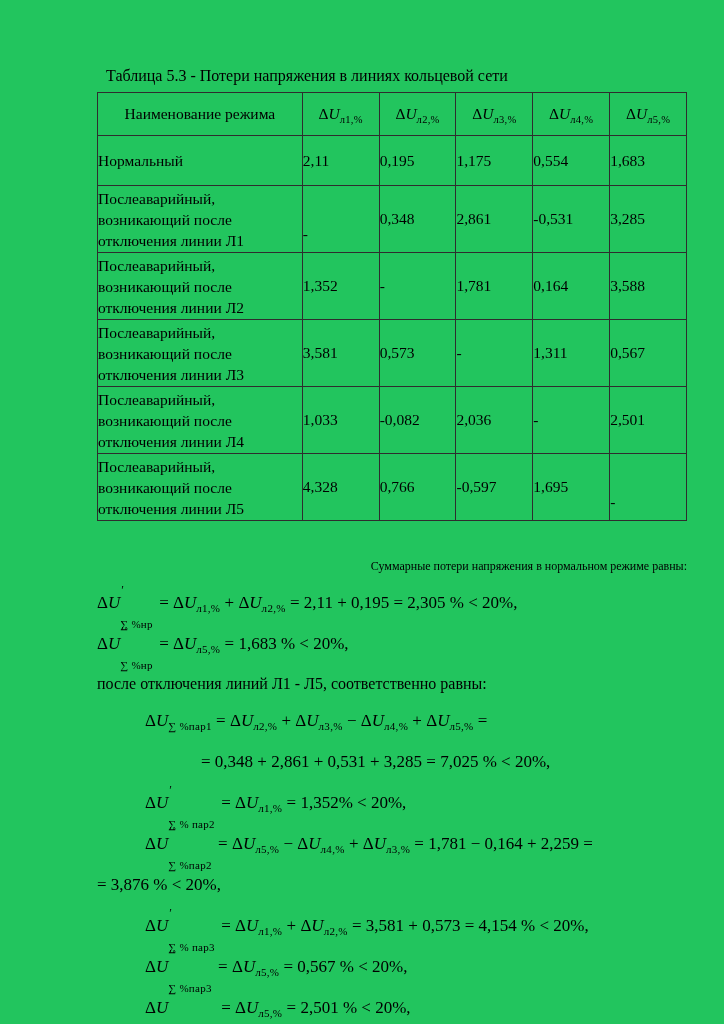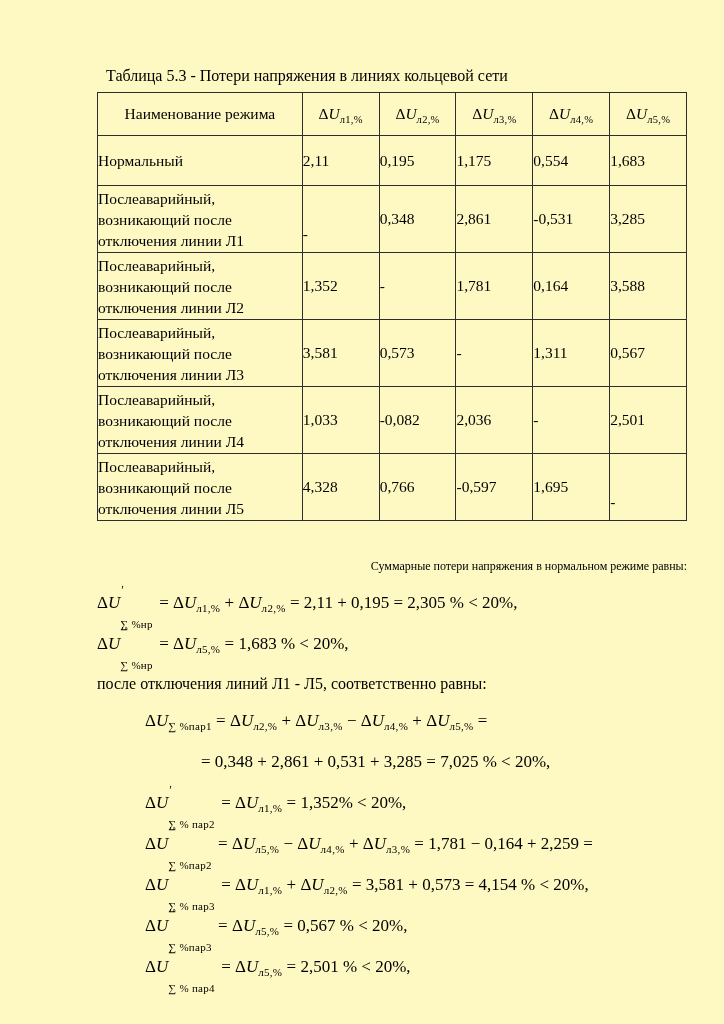--- a/index.html
+++ b/index.html
@@ -1,16 +1,16 @@
 <!DOCTYPE html>
 <html><head>
 <meta charset="utf-8">
 <style>
   html,body{margin:0;padding:0;background:#fff;}
-  .page{position:relative;width:724px;height:1024px;background:#fef9c3;overflow:hidden;
+  .page{position:relative;width:724px;height:1024px;background:#22c55e;overflow:hidden;
         font-family:"Liberation Serif","DejaVu Serif",serif;color:#000;}
   .content{position:absolute;left:97px;top:66px;width:590px;}
 
   .table-title{font-size:16px;line-height:20px;margin:0 0 6px 9px;}
 
   table.vtable{width:100%;border-collapse:collapse;table-layout:fixed;}
   .vtable th,.vtable td{border:1px solid #2e2e2e;padding:0;}
   .vtable thead th{font-size:15.5px;font-weight:normal;height:42px;text-align:center;vertical-align:middle;}
   .vtable th.name-col{width:34.6%;margin-top:16px;}
   .vtable tbody tr{height:67px;}
@@ -135,18 +135,19 @@
     <div class="formula"><span class="f-base"><span class="f-delta">Δ</span><span class="f-var">U</span></span><span class="f-ss"><span class="f-sup">′′</span><span class="f-sub2">∑ %нр</span></span><span class="f-txt"> = </span><span class="f-base"><span class="f-delta">Δ</span><span class="f-var">U</span></span><sub class="f-sub">л5,%</sub><span class="f-txt"> = 1,683 % &lt; 20%,</span></div>
 
     <div class="p2">
       <div>после отключения линий Л1 - Л5, соответственно равны:</div>
     </div>
 
     <div class="formula ind48"><span class="f-base"><span class="f-delta">Δ</span><span class="f-var">U</span></span><sub class="f-sub">∑ %пар1</sub><span class="f-txt"> = </span><span class="f-base"><span class="f-delta">Δ</span><span class="f-var">U</span></span><sub class="f-sub">л2,%</sub><span class="f-txt"> + </span><span class="f-base"><span class="f-delta">Δ</span><span class="f-var">U</span></span><sub class="f-sub">л3,%</sub><span class="f-txt"> − </span><span class="f-base"><span class="f-delta">Δ</span><span class="f-var">U</span></span><sub class="f-sub">л4,%</sub><span class="f-txt"> + </span><span class="f-base"><span class="f-delta">Δ</span><span class="f-var">U</span></span><sub class="f-sub">л5,%</sub><span class="f-txt"> =</span></div>
     <div class="formula ind104"><span class="f-txt">= 0,348 + 2,861 + 0,531 + 3,285 = 7,025 % &lt; 20%,</span></div>
     <div class="formula ind48"><span class="f-base"><span class="f-delta">Δ</span><span class="f-var">U</span></span><span class="f-ss"><span class="f-sup">′</span><span class="f-sub2">∑ % пар2</span></span><span class="f-txt"> = </span><span class="f-base"><span class="f-delta">Δ</span><span class="f-var">U</span></span><sub class="f-sub">л1,%</sub><span class="f-txt"> = 1,352% &lt; 20%,</span></div>
     <div class="formula ind48"><span class="f-base"><span class="f-delta">Δ</span><span class="f-var">U</span></span><span class="f-ss"><span class="f-sup">′′</span><span class="f-sub2">∑ %пар2</span></span><span class="f-txt"> = </span><span class="f-base"><span class="f-delta">Δ</span><span class="f-var">U</span></span><sub class="f-sub">л5,%</sub><span class="f-txt"> − </span><span class="f-base"><span class="f-delta">Δ</span><span class="f-var">U</span></span><sub class="f-sub">л4,%</sub><span class="f-txt"> + </span><span class="f-base"><span class="f-delta">Δ</span><span class="f-var">U</span></span><sub class="f-sub">л3,%</sub><span class="f-txt"> = 1,781 − 0,164 + 2,259 =</span></div>
+    <div class="formula"><span class="f-txt">= 3,876 % &lt; 20%,</span></div>
     <div class="formula ind48"><span class="f-base"><span class="f-delta">Δ</span><span class="f-var">U</span></span><span class="f-ss"><span class="f-sup">′</span><span class="f-sub2">∑ % пар3</span></span><span class="f-txt"> = </span><span class="f-base"><span class="f-delta">Δ</span><span class="f-var">U</span></span><sub class="f-sub">л1,%</sub><span class="f-txt"> + </span><span class="f-base"><span class="f-delta">Δ</span><span class="f-var">U</span></span><sub class="f-sub">л2,%</sub><span class="f-txt">  = 3,581 + 0,573 = 4,154 % &lt; 20%,</span></div>
     <div class="formula ind48"><span class="f-base"><span class="f-delta">Δ</span><span class="f-var">U</span></span><span class="f-ss"><span class="f-sup">′′</span><span class="f-sub2">∑ %пар3</span></span><span class="f-txt"> = </span><span class="f-base"><span class="f-delta">Δ</span><span class="f-var">U</span></span><sub class="f-sub">л5,%</sub><span class="f-txt"> = 0,567 % &lt; 20%,</span></div>
     <div class="formula ind48"><span class="f-base"><span class="f-delta">Δ</span><span class="f-var">U</span></span><span class="f-ss"><span class="f-sup">′</span><span class="f-sub2">∑ % пар4</span></span><span class="f-txt"> = </span><span class="f-base"><span class="f-delta">Δ</span><span class="f-var">U</span></span><sub class="f-sub">л5,%</sub><span class="f-txt">  = 2,501 % &lt; 20%,</span></div>
 
   </div>
 </div>
 
 </body></html>

